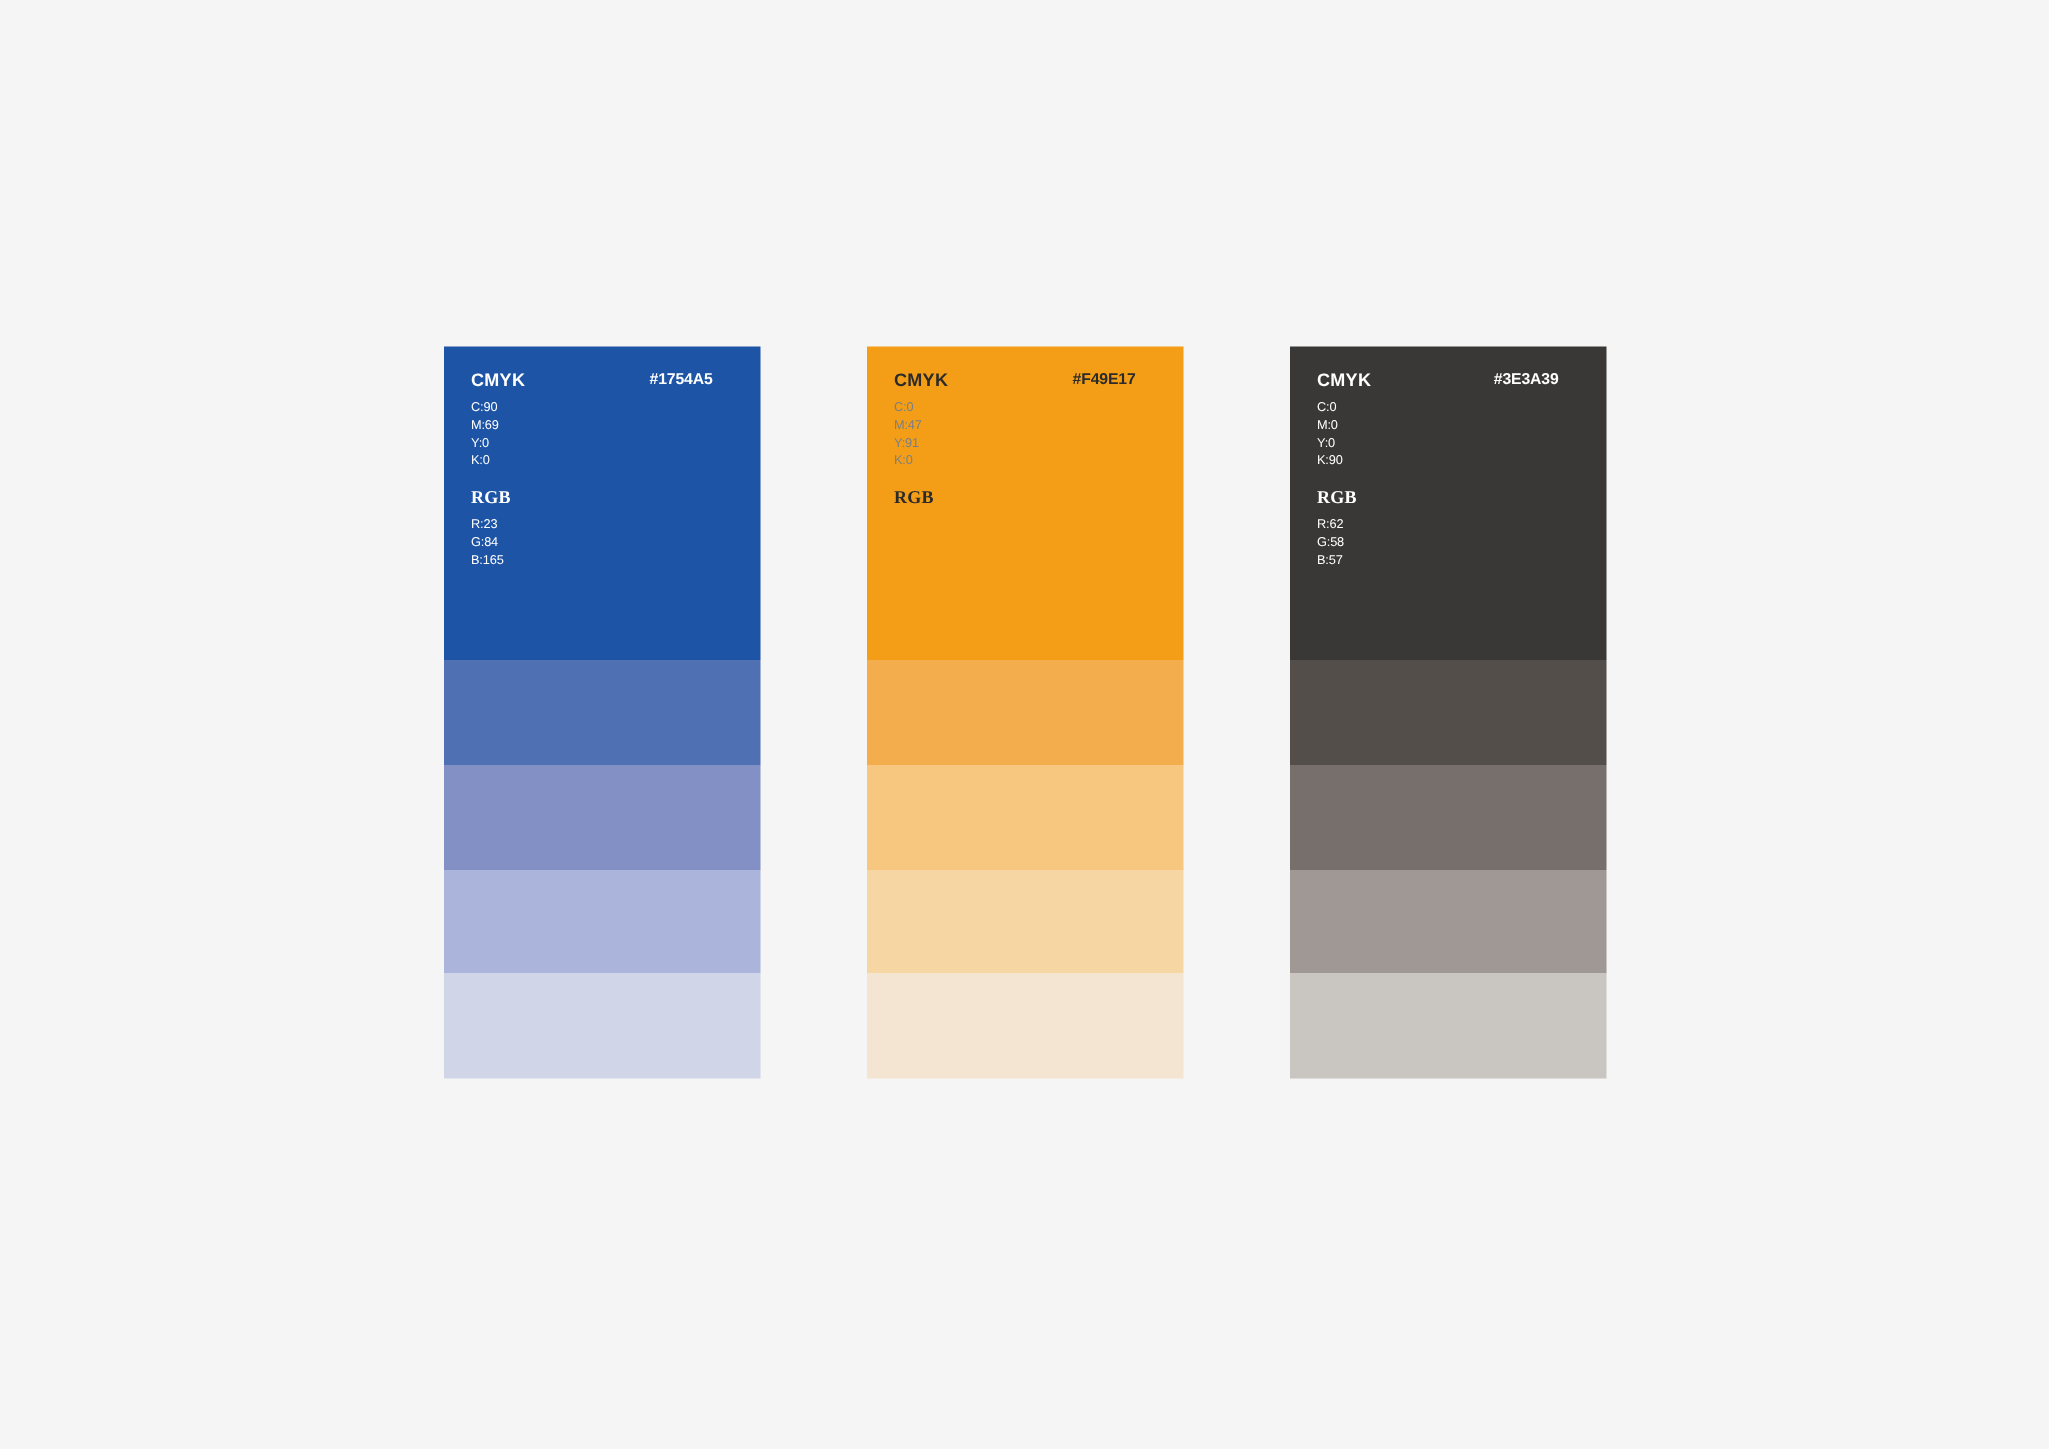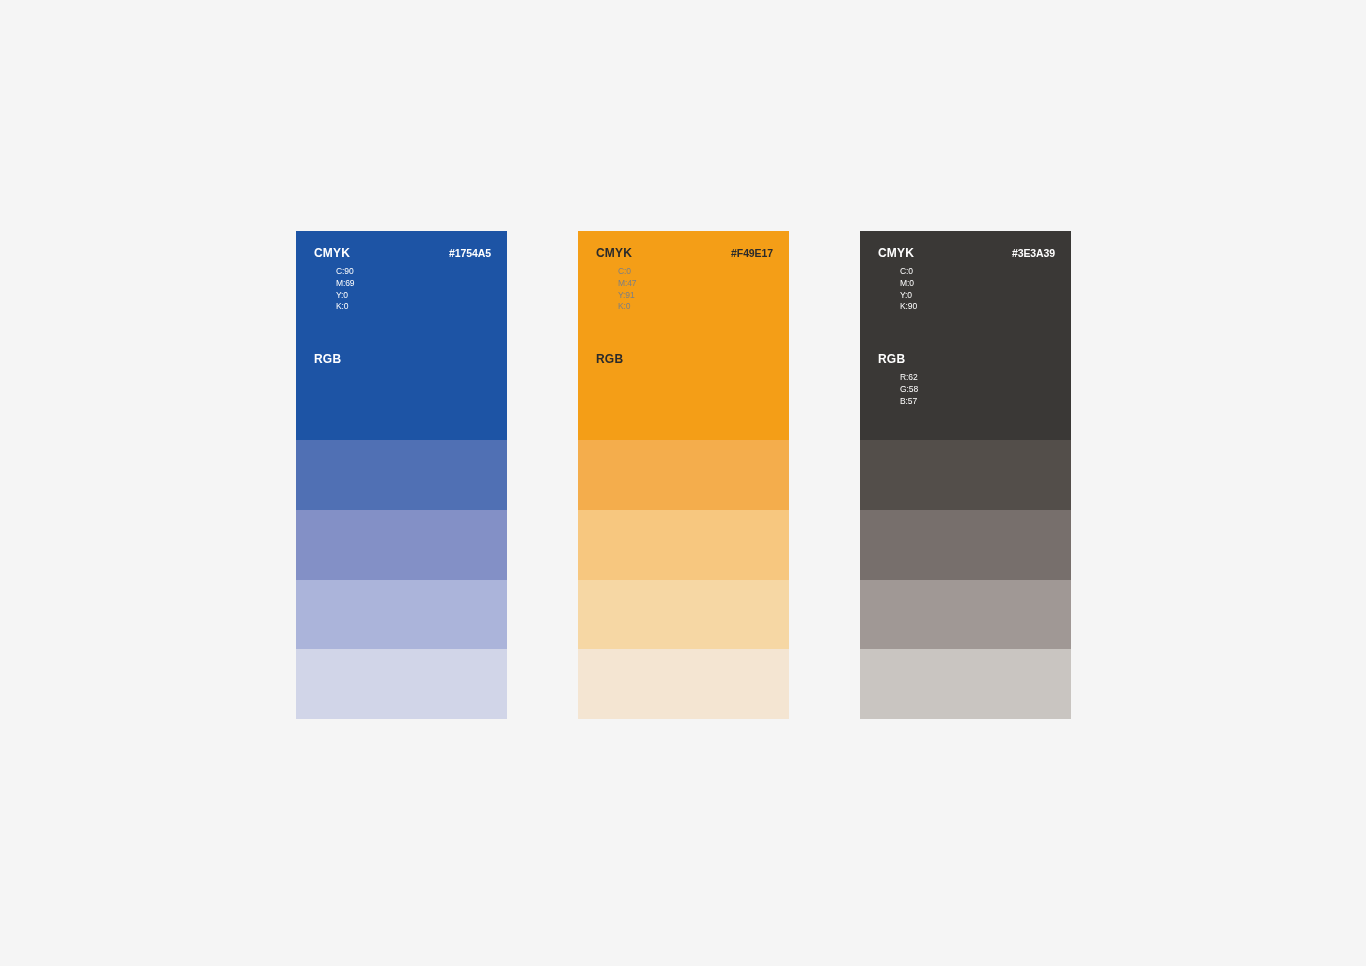--- a/index.html
+++ b/index.html
@@ -32,45 +32,45 @@
   }
   .swatch-header {
     height: 209px;
     box-sizing: border-box;
     padding: 16px 18px 0 18px;
     position: relative;
   }
   .hex-label {
     position: absolute;
     top: 16px;
-    right: 16px;
+    right: 32px;
     font-size: 10.5px;
     font-weight: bold;
     letter-spacing: -0.1px;
   }
   .model-title {
     font-size: 12px;
     font-weight: bold;
     letter-spacing: 0.2px;
     margin: 0;
     line-height: 1.1;
   }
   .model-title.rgb-title {
-    margin-top: 40px;
+    margin-top: 12px;
+    font-family: Liberation Serif, serif;
   }
   .value-list {
     margin: 6px 0 0 0;
     padding: 0;
     list-style: none;
   }
   .value-list li {
     font-size: 8.5px;
     line-height: 11.7px;
     letter-spacing: -0.1px;
-    margin-left: 22px;
   }
   .tint-band {
     height: 69.75px;
   }
   
   .col-blue .model-title,
   .col-blue .hex-label,
   .col-blue .value-list li { color: #ffffff; }
   
   .col-orange .model-title,
@@ -90,20 +90,25 @@
         <div class="swatch-header" style="background: rgb(29, 84, 165);">
           <div class="hex-label">#1754A5</div>
           <div class="model-title">CMYK</div>
           <ul class="value-list">
             <li>C:90</li>
             <li>M:69</li>
             <li>Y:0</li>
             <li>K:0</li>
           </ul>
           <div class="model-title rgb-title">RGB</div>
+          <ul class="value-list">
+            <li>R:23</li>
+            <li>G:84</li>
+            <li>B:165</li>
+          </ul>
         </div>
         <div class="tint-band" style="background: rgb(80, 112, 180);"></div>
         <div class="tint-band" style="background: rgb(131, 144, 198);"></div>
         <div class="tint-band" style="background: rgb(171, 180, 218);"></div>
         <div class="tint-band" style="background: rgb(209, 213, 232);"></div>
       </div>
       <div class="swatch-column col-orange">
         <div class="swatch-header" style="background: rgb(244, 158, 23);">
           <div class="hex-label">#F49E17</div>
           <div class="model-title">CMYK</div>

